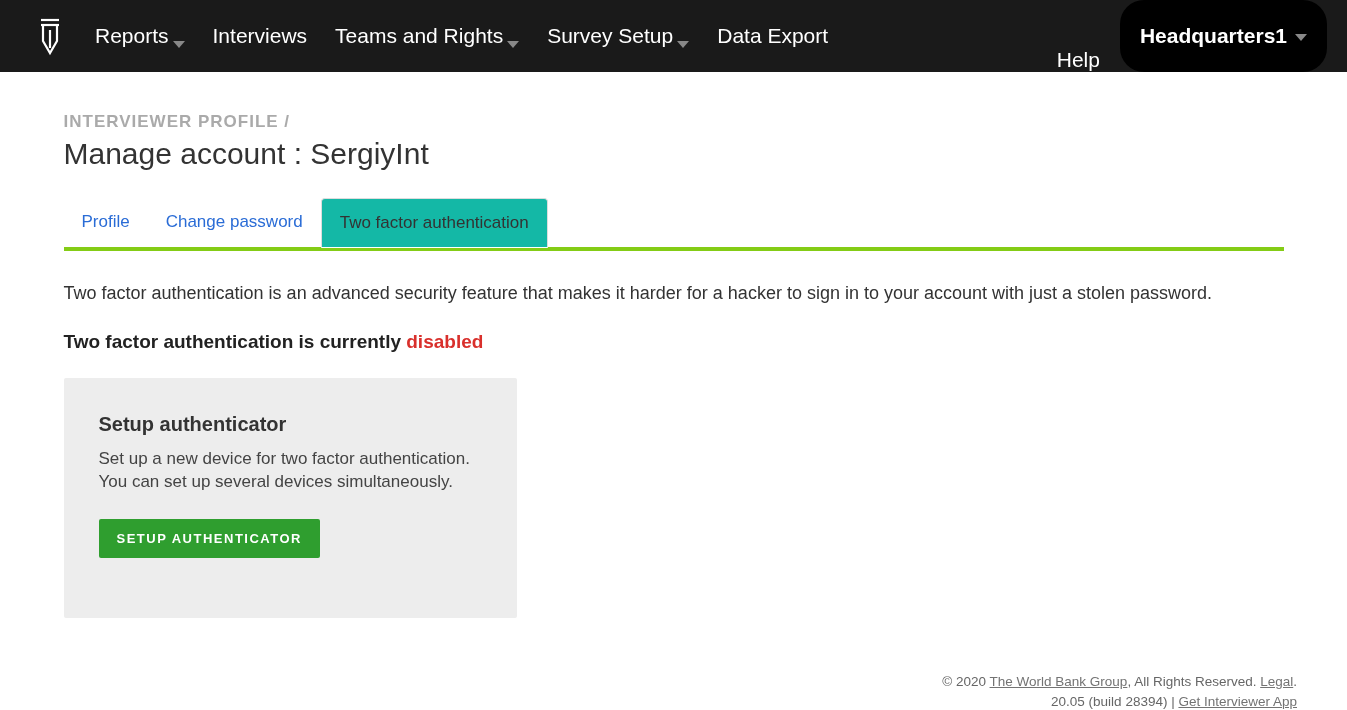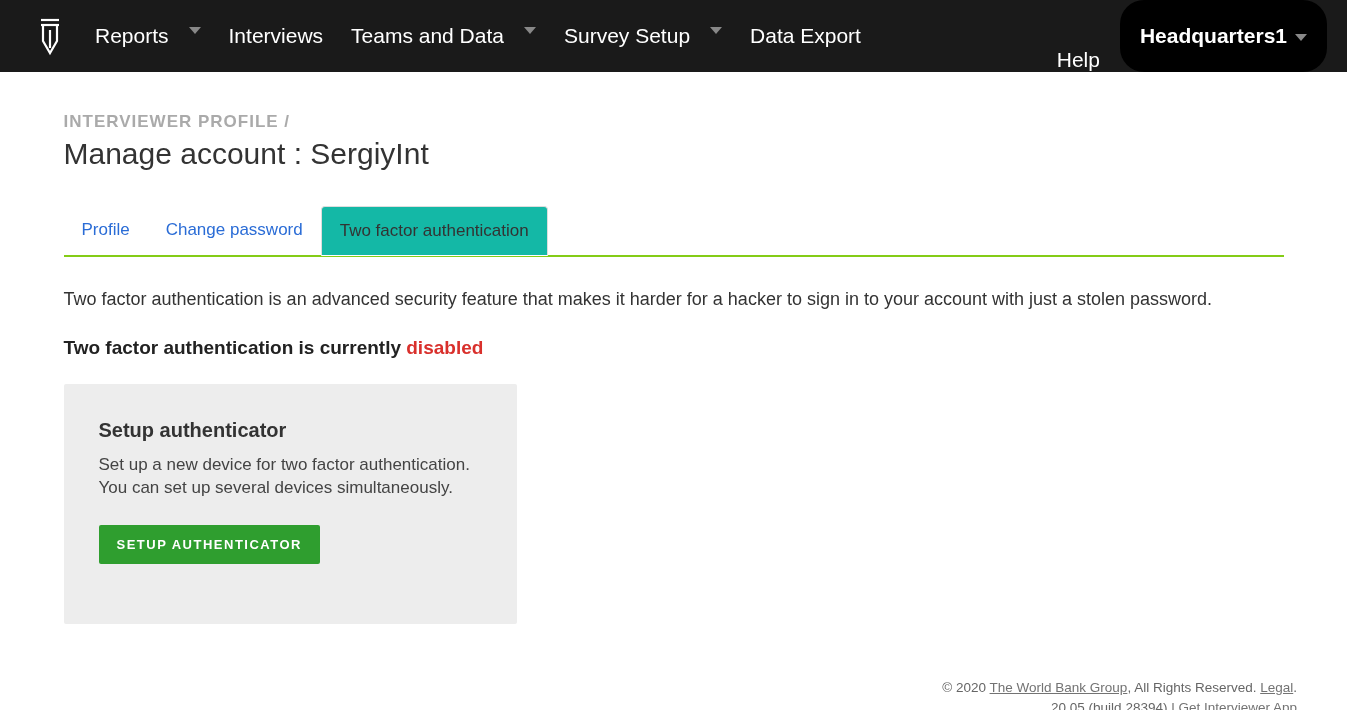--- a/index.html
+++ b/index.html
@@ -2,36 +2,36 @@
 <html><head>
 <meta charset="utf-8">
 <style>
   * { box-sizing: border-box; margin: 0; padding: 0; }
   body { font-family: Arial, Helvetica, sans-serif; background: #fff; color: #333; width: 1347px; }
   
   
   .topnav { background: #1a1a1a; height: 72px; display: flex; align-items: center; padding: 0 20px 0 30px; }
   .logo { width: 40px; height: 44px; display: flex; align-items: center; justify-content: center; margin-right: 25px; }
   .nav-items { display: flex; align-items: center; gap: 28px; flex: 1; }
-  .nav-item { color: #fff; font-size: 21px; cursor: pointer; display: flex; align-items: flex-start; gap: 20px; }
+  .nav-item { color: #fff; font-size: 21px; cursor: pointer; display: flex; align-items: flex-end; gap: 4px; }
   .nav-item .caret { display: inline-block; width: 0; height: 0; border-left: 6px solid transparent; border-right: 6px solid transparent; border-top: 7px solid #888; margin-top: 3px; }
   .nav-right { display: flex; align-items: flex-end; height: 100%; }
   .nav-help { color: #fff; font-size: 21px; cursor: pointer; padding: 0 20px; }
   .nav-user { background: #000; height: 72px; display: flex; align-items: center; padding: 0 20px; color: #fff; font-size: 21px; font-weight: bold; cursor: pointer; gap: 8px; border-radius: 24px; }
   .nav-user .caret { display: inline-block; width: 0; height: 0; border-left: 6px solid transparent; border-right: 6px solid transparent; border-top: 7px solid #888; margin-top: 2px; }
   
   
   .content { max-width: 1260px; margin: 0 auto; padding: 40px 20px; }
   .breadcrumb { color: #aaa; font-size: 17px; font-weight: bold; letter-spacing: 1px; text-transform: uppercase; margin-bottom: 5px; }
-  .page-title { font-size: 30px; font-weight: 300; color: #333; margin-bottom: 35px; }
+  .page-title { font-size: 30px; font-weight: 300; color: #333; margin-bottom: 27px; }
   .page-title .light { font-weight: 300; }
   .page-title .name { font-weight: 400; }
   
   
-  .tabs { display: flex; border-bottom: 2px solid #84cc16; margin-bottom: 30px; }
+  .tabs { display: flex; border-bottom: 4px solid #84cc16; margin-bottom: 30px; }
   .tab { padding: 14px 18px; font-size: 17px; cursor: pointer; position: relative; }
   .tab.link { color: #2a6cd6; }
   .tab.active { color: #333; border: 1px solid #ddd; border-bottom: 1px solid #fff; border-radius: 4px 4px 0 0; margin-bottom: -1px; background: #14b8a6; }
   
   
   .desc { font-size: 18px; color: #333; margin-bottom: 25px; line-height: 1.4; }
   .status { font-size: 19px; font-weight: bold; color: #222; margin-bottom: 25px; }
   .status .disabled { color: #d9302c; }
   
   
@@ -60,21 +60,21 @@
   </div>
   <div class="nav-items">
     <div class="nav-item">
       <span>Reports</span>
       <span class="caret"></span>
     </div>
     <div class="nav-item">
       <span>Interviews</span>
     </div>
     <div class="nav-item">
-      <span>Teams and Data</span>
+      <span>Teams and Rights</span>
       <span class="caret"></span>
     </div>
     <div class="nav-item">
       <span>Survey Setup</span>
       <span class="caret"></span>
     </div>
     <div class="nav-item">
       <span>Data Export</span>
     </div>
   </div>

